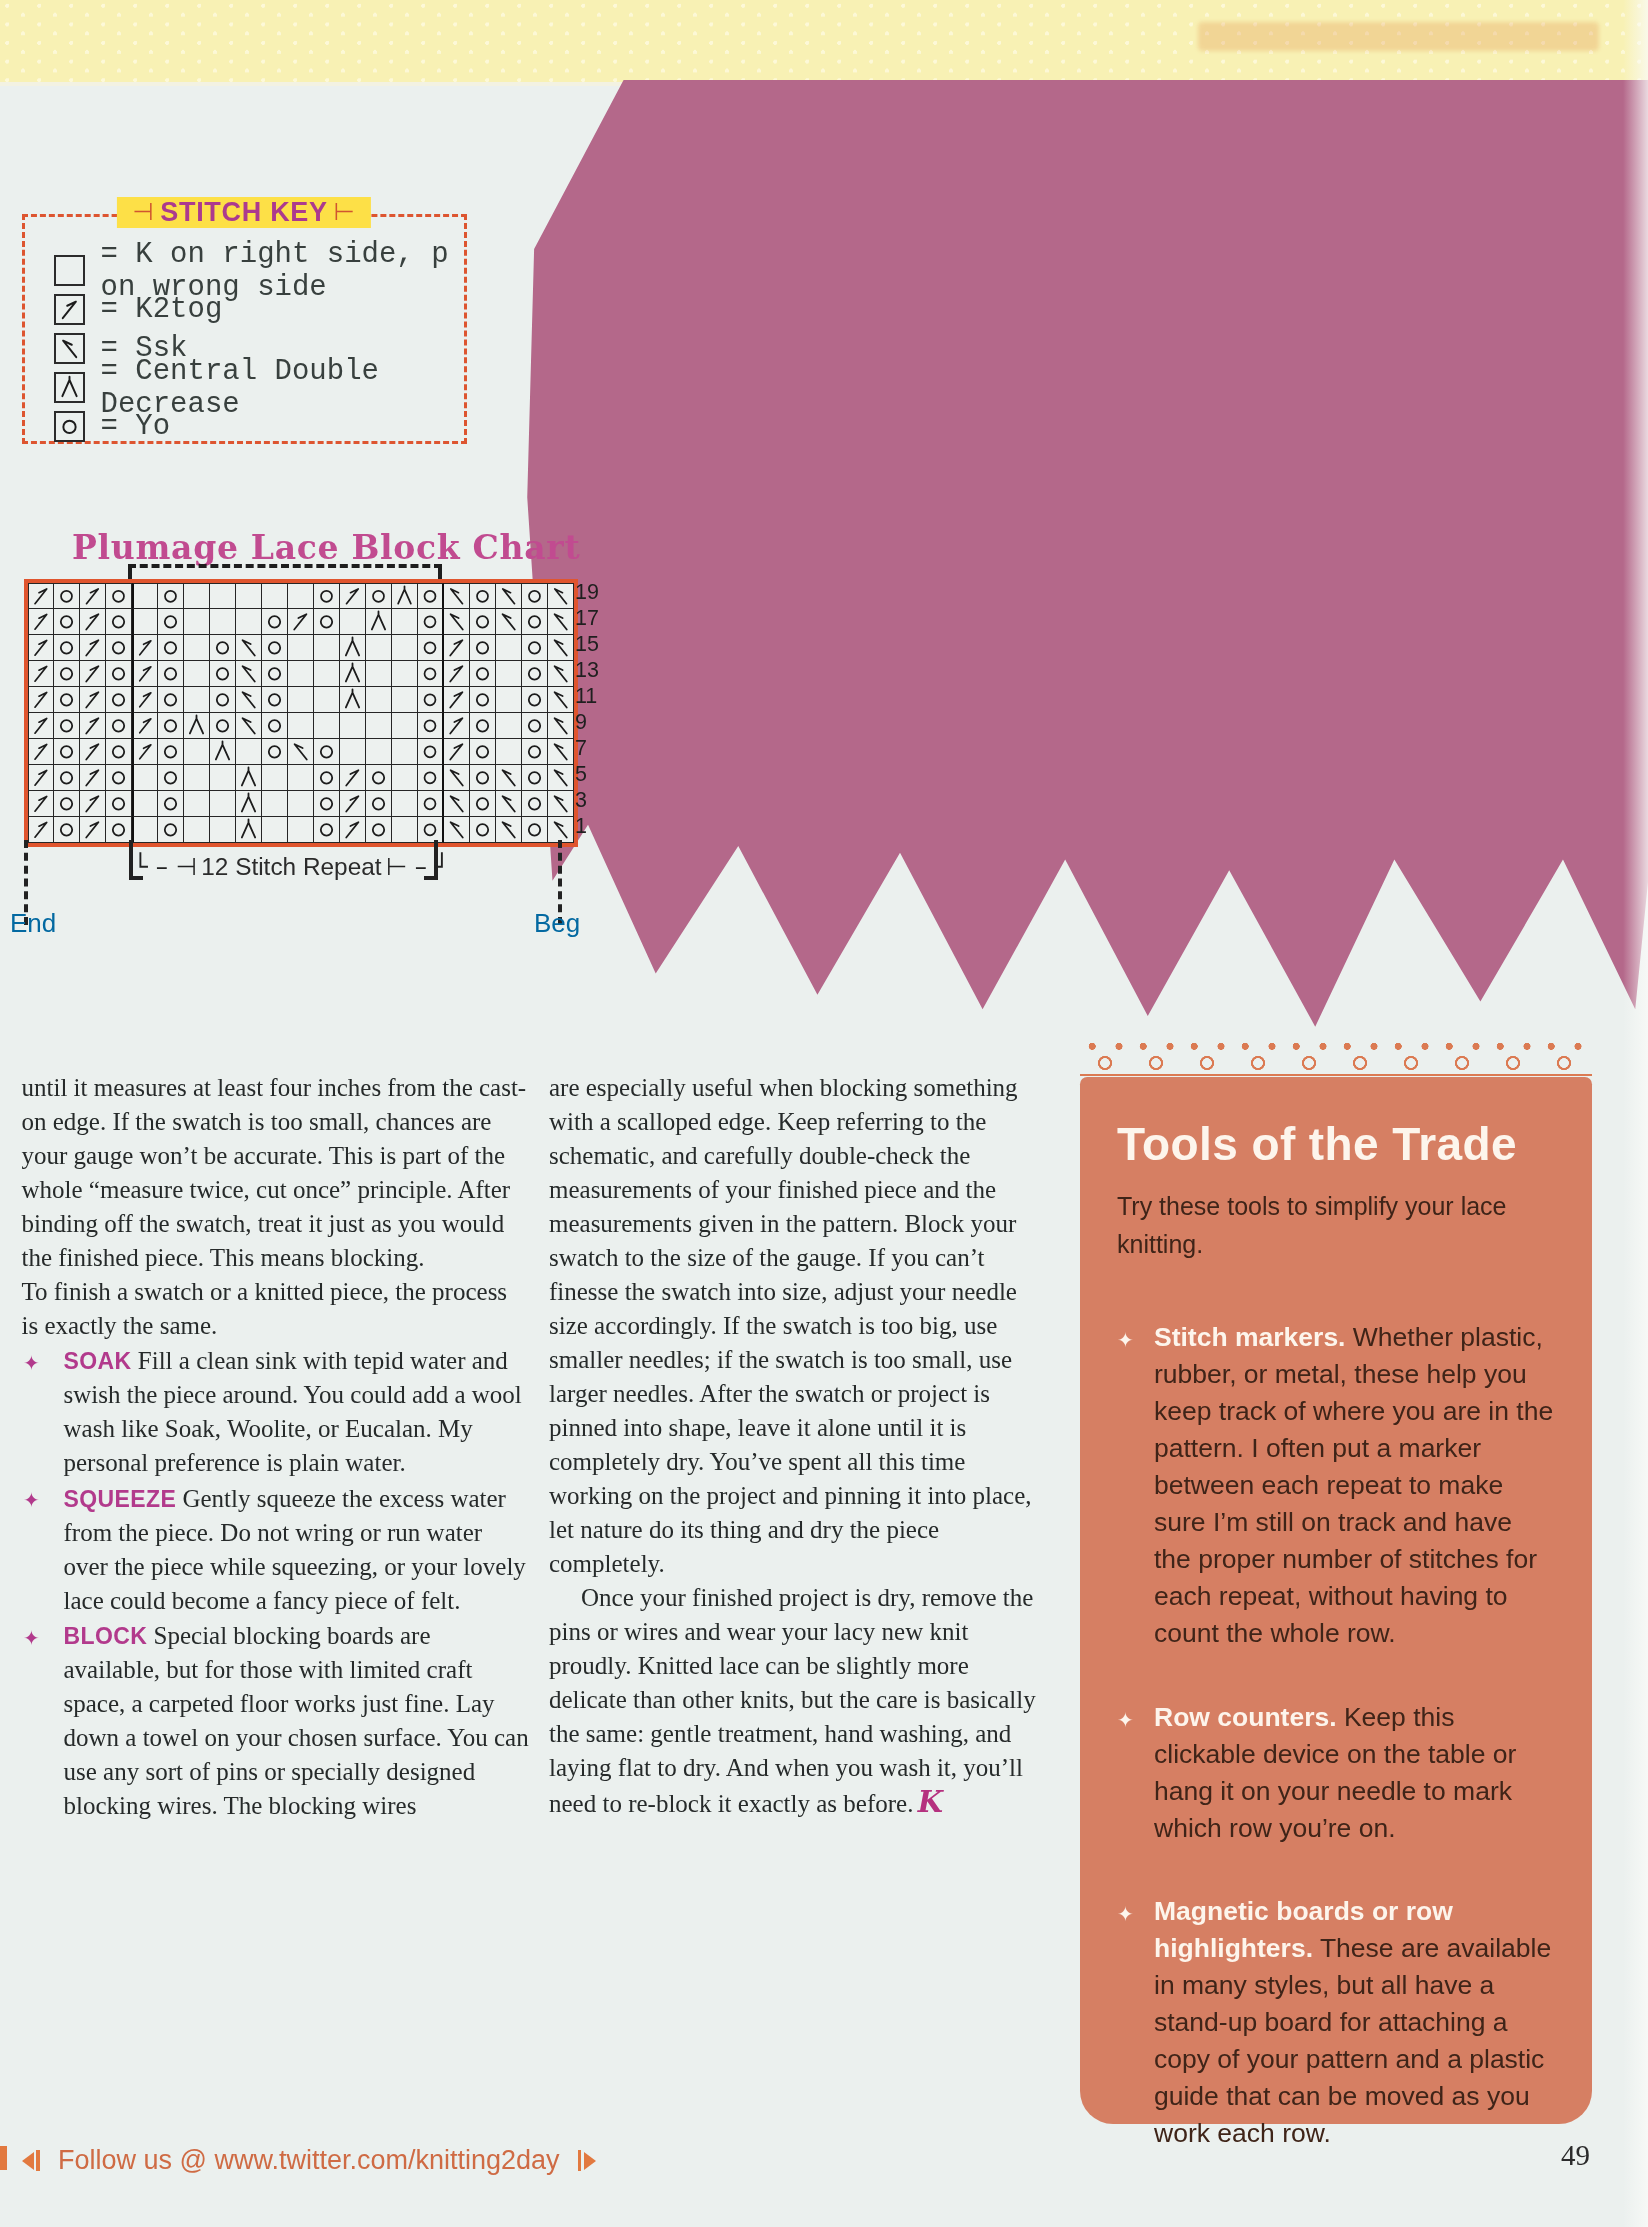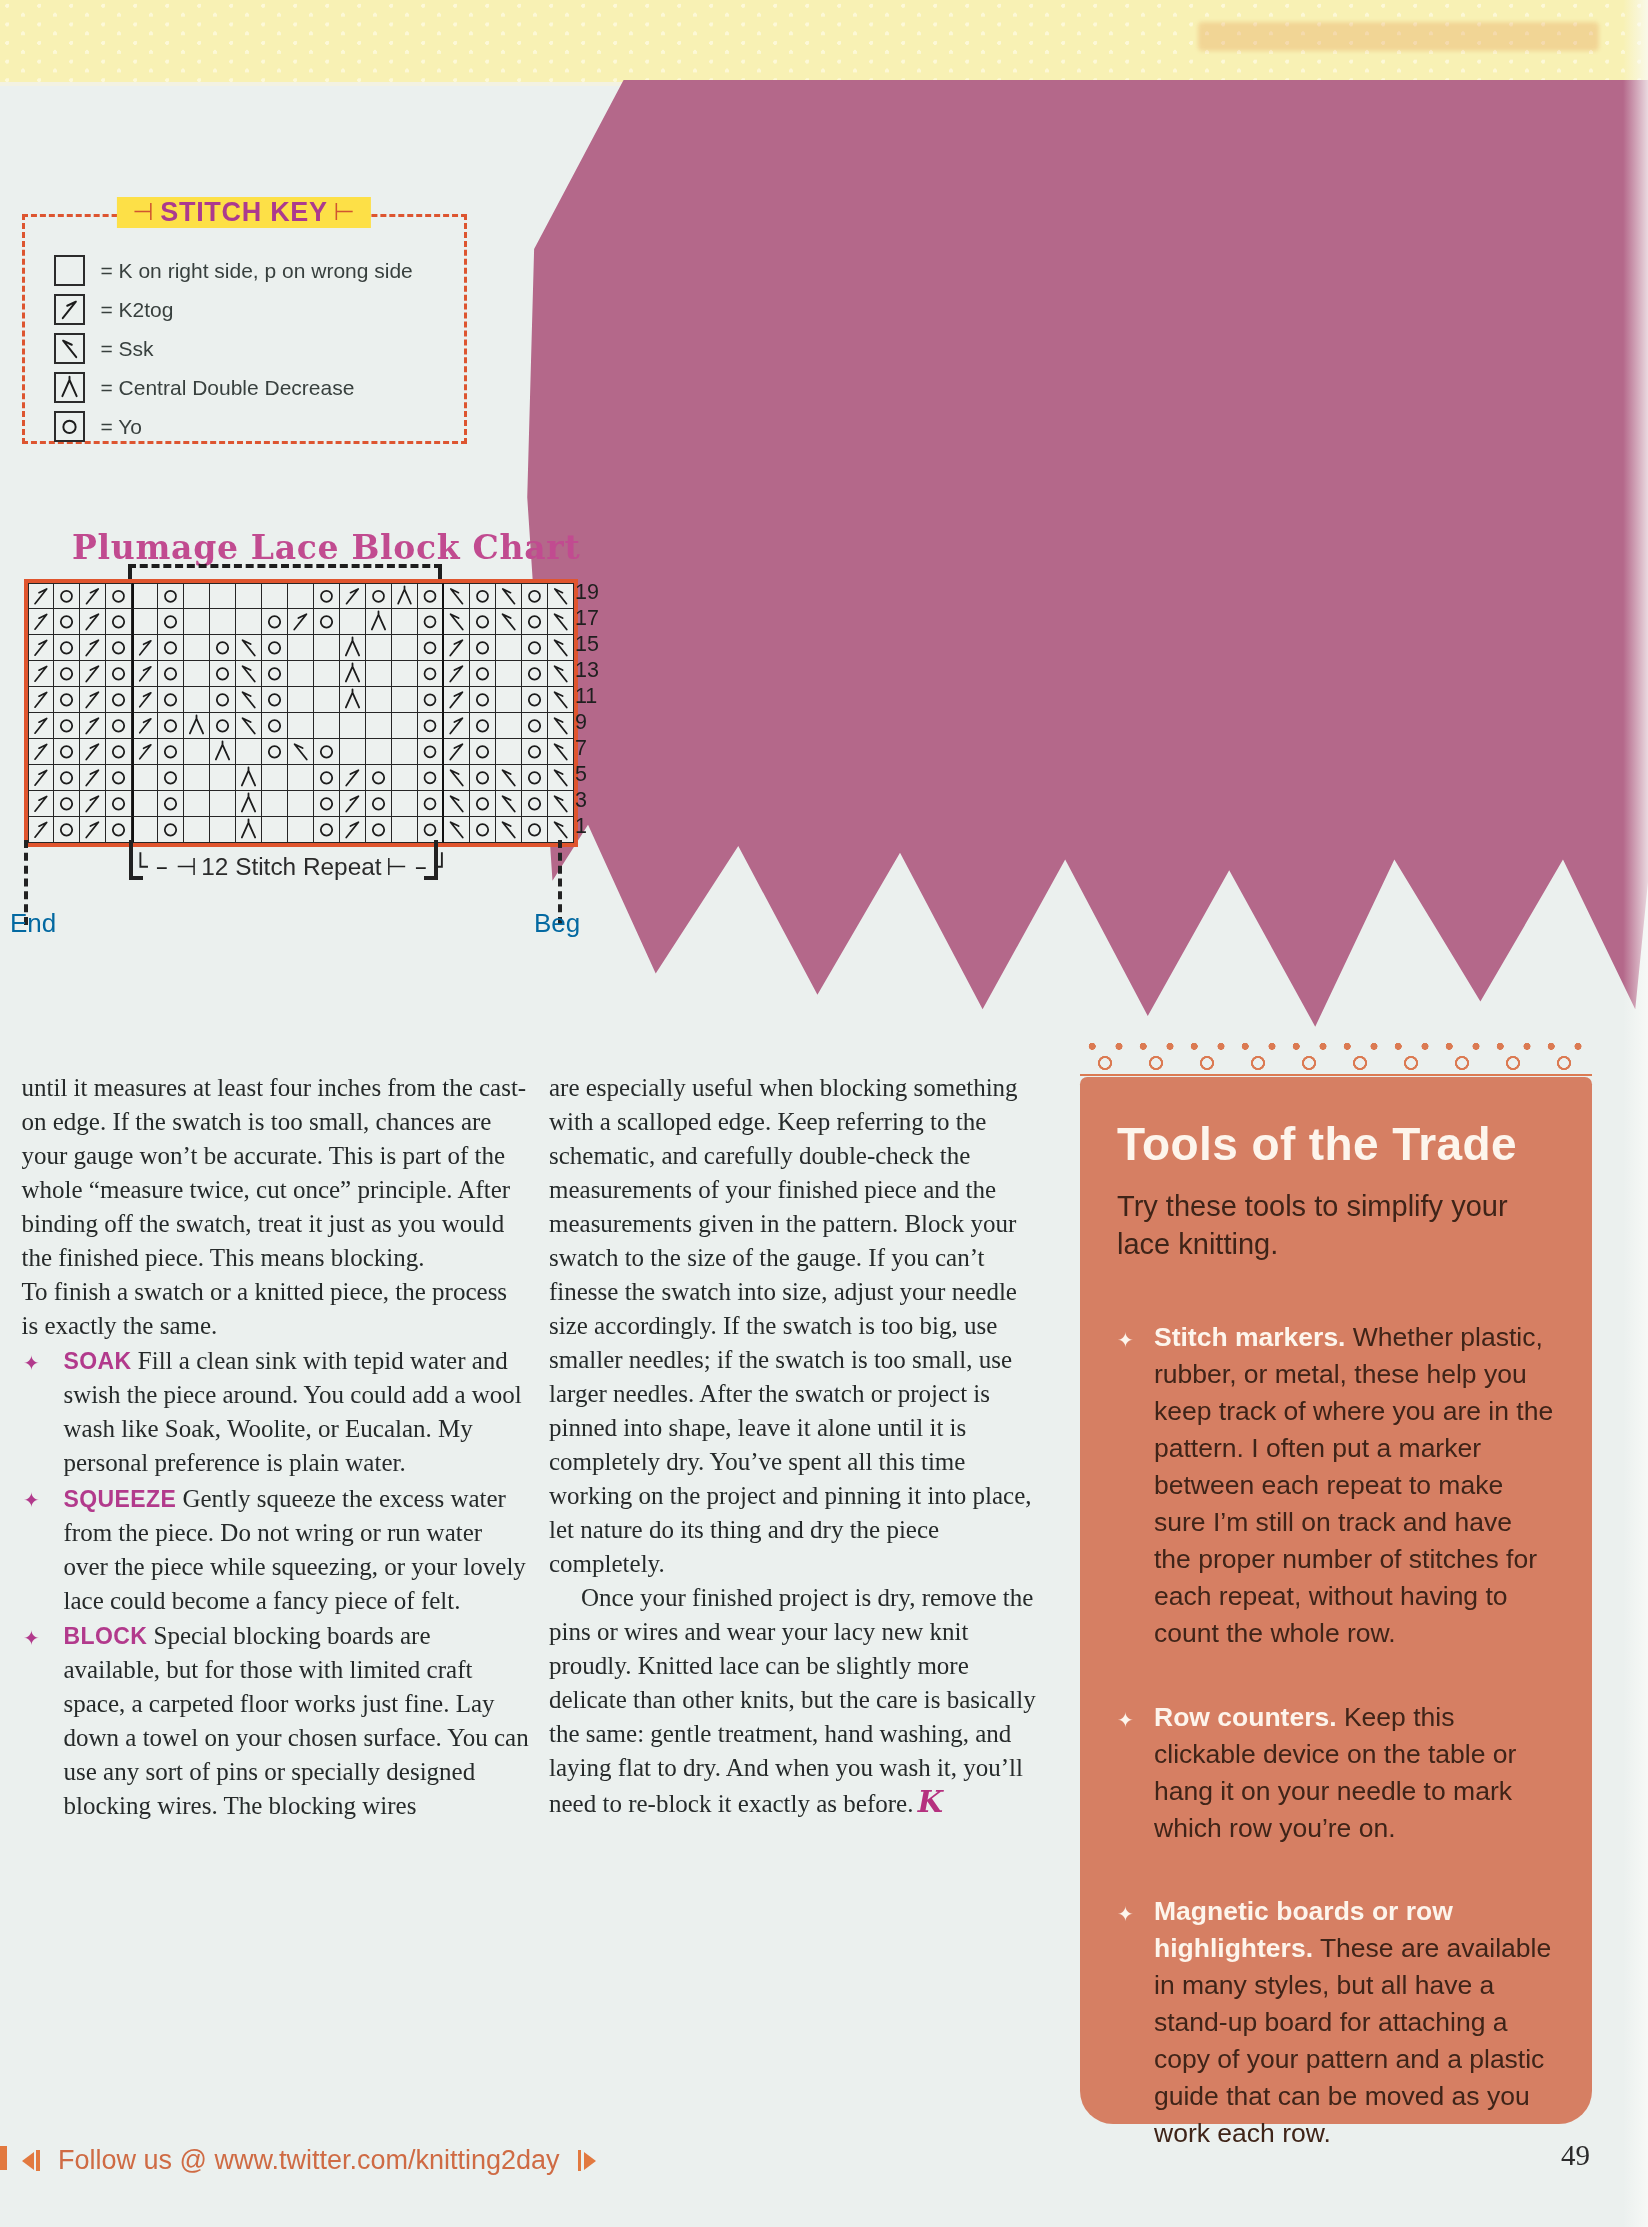--- a/index.html
+++ b/index.html
@@ -33,21 +33,21 @@
   .key-title{position:absolute;left:50%;top:-20px;transform:translateX(-50%);
     background:#fde047;padding:0 10px;white-space:nowrap;
     font-family:"Liberation Sans",sans-serif;font-weight:bold;font-size:27px;color:#ac3a8e;
     letter-spacing:0.7px;}
   .key-title .tick{color:#d05530;font-family:"DejaVu Sans",sans-serif;font-weight:normal;
     font-size:24.4px;position:relative;top:-1.4px;padding:0 5.7px;}
   .key-rows{position:absolute;left:29px;top:34px;}
   .key-row{display:flex;align-items:center;height:39px;}
   .key-sym{width:27px;height:27px;border:2.2px solid #2b2b2b;background:transparent;flex:0 0 auto;}
   .key-sym svg{width:100%;height:100%;display:block;}
-  .key-label{margin-left:16px;font-family:Liberation Sans, sans-serif;font-size:21px;color:#38403e;}
+  .key-label{margin-left:16px;font-family:Liberation Mono, monospace;font-size:29px;color:#38403e;}
   
   .chart-title{position:absolute;left:72px;top:528px;font-family:"DejaVu Serif",serif;
     font-weight:bold;font-size:33px;color:#c14b90;letter-spacing:0.7px;}
   .top-bracket{position:absolute;left:128px;top:564px;width:314px;height:16px;
     border-top:4.3px dashed #1e1e1e;}
   .top-bracket::before,.top-bracket::after{content:"";position:absolute;top:-4.3px;width:4.3px;height:16px;background:#1e1e1e;}
   .top-bracket::before{left:0;}
   .top-bracket::after{right:0;}
   .chart-wrap{position:absolute;left:24px;top:579px;border:4.3px solid #e0552e;background:#edf1ef;}
   .chart-grid{display:grid;grid-template-columns:repeat(21,26px);grid-auto-rows:26px;}
@@ -88,21 +88,21 @@
   .ornament{position:absolute;left:1080px;top:1037px;width:512px;height:37px;
     background-image:
       radial-gradient(circle 5.7px at 12.2px 9.3px, #db7a52 58%, transparent 66%),
       radial-gradient(circle 5.7px at 39px 9.3px, #db7a52 58%, transparent 66%),
       radial-gradient(circle 9.3px at 25px 26px, transparent 50%, #db7a52 55%, #db7a52 74%, transparent 79%);
     background-size:51px 37px;border-bottom:2.9px solid #db7a52;}
   .tools{position:absolute;left:1080px;top:1077px;width:512px;height:1047px;background:#d67f63;
     border-radius:7.2px 7.2px 33px 33px;box-sizing:border-box;padding:40px 36px 0 37px;
     font-family:"Liberation Sans",sans-serif;color:#3f2418;}
   .tools-title{font-size:46px;font-weight:bold;color:#fdf5ec;letter-spacing:0.4px;margin:0 0 16px 0;}
-  .tools-sub{font-size:29px;line-height:38px;margin:0;}
+  .tools-sub{font-size:25px;line-height:38px;margin:0;}
   .tool-item{position:relative;padding-left:37px;font-size:26.5px;line-height:37px;}
   .tool-item .star{position:absolute;left:0;top:2.9px;color:#fdf5ec;font-family:"DejaVu Sans",sans-serif;
     font-size:20px;}
   .tool-lead{font-weight:bold;color:#fdf5ec;}
   .ti1{margin-top:56px;} .ti2{margin-top:47px;} .ti3{margin-top:46px;}
   
   .footer{position:absolute;left:21.5px;top:2145px;display:flex;align-items:center;gap:18px;
     font-family:"Liberation Sans",sans-serif;font-size:27px;color:#cf6b44;}
   .tri-l{width:0;height:0;border-top:9.3px solid transparent;border-bottom:9.3px solid transparent;
     border-right:12.2px solid #e2793f;}

